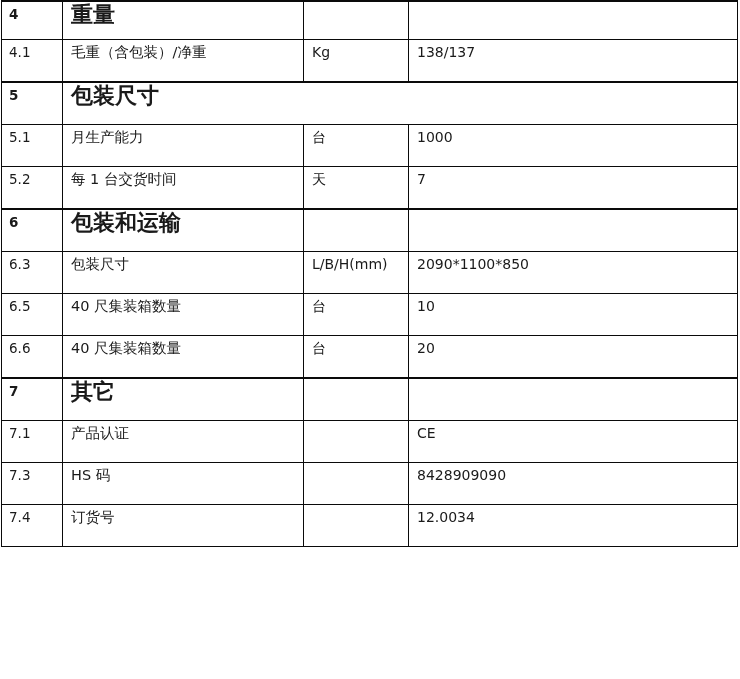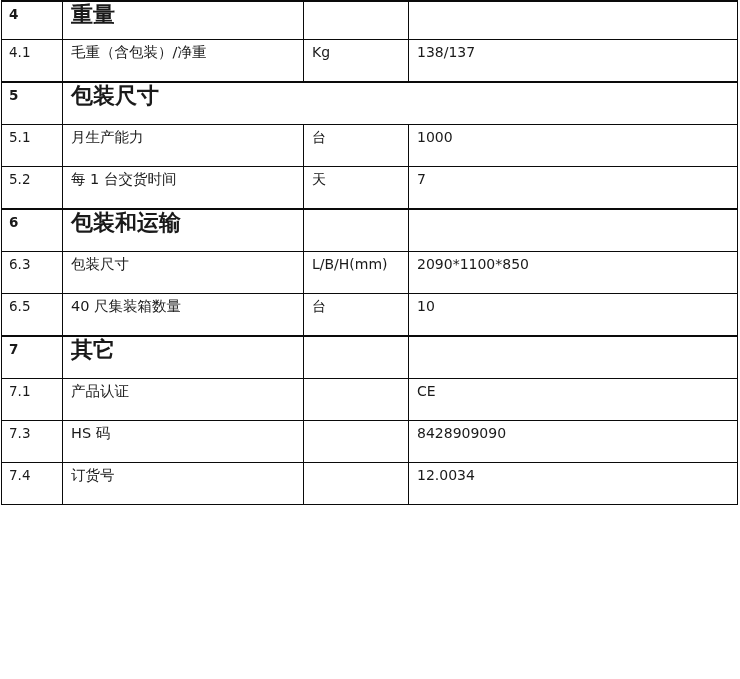--- a/index.html
+++ b/index.html
@@ -108,20 +108,26 @@
         <td class="item-cell">包装尺寸</td>
         <td class="unit-cell">L/B/H(mm)</td>
         <td class="val-cell">2090*1100*850</td>
       </tr>
       <tr>
         <td class="no-cell">6.5</td>
         <td class="item-cell">40 尺集装箱数量</td>
         <td class="unit-cell">台</td>
         <td class="val-cell">10</td>
       </tr>
+      <tr>
+        <td class="no-cell">6.6</td>
+        <td class="item-cell">40 尺集装箱数量</td>
+        <td class="unit-cell">台</td>
+        <td class="val-cell">20</td>
+      </tr>
       <tr class="section-row">
         <td class="no-cell sec-no">7</td>
         <td class="sec-title">其它</td>
         <td class="unit-cell"></td>
         <td class="val-cell"></td>
       </tr>
       <tr>
         <td class="no-cell">7.1</td>
         <td class="item-cell">产品认证</td>
         <td class="unit-cell"></td>

